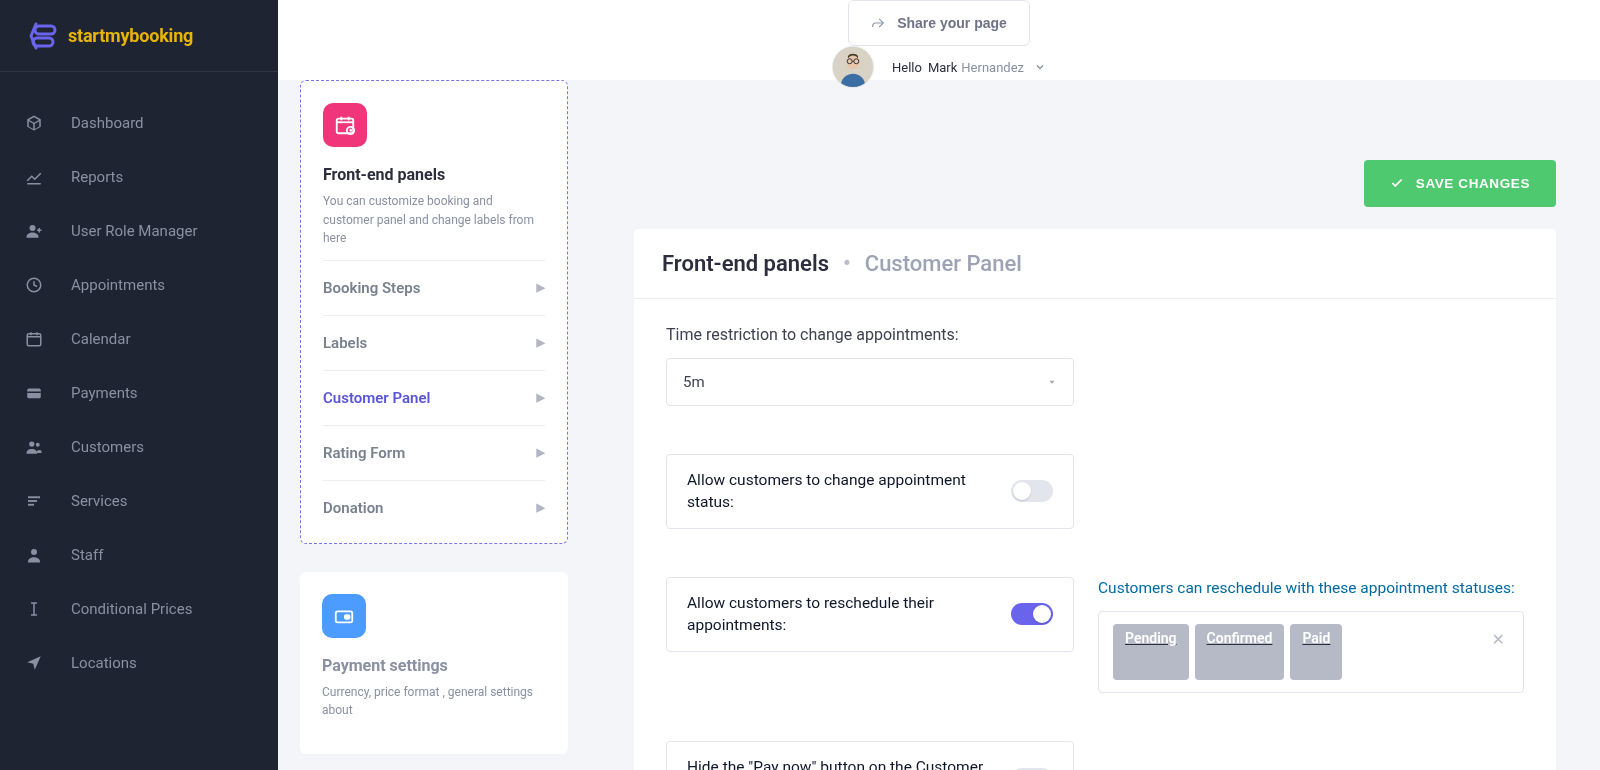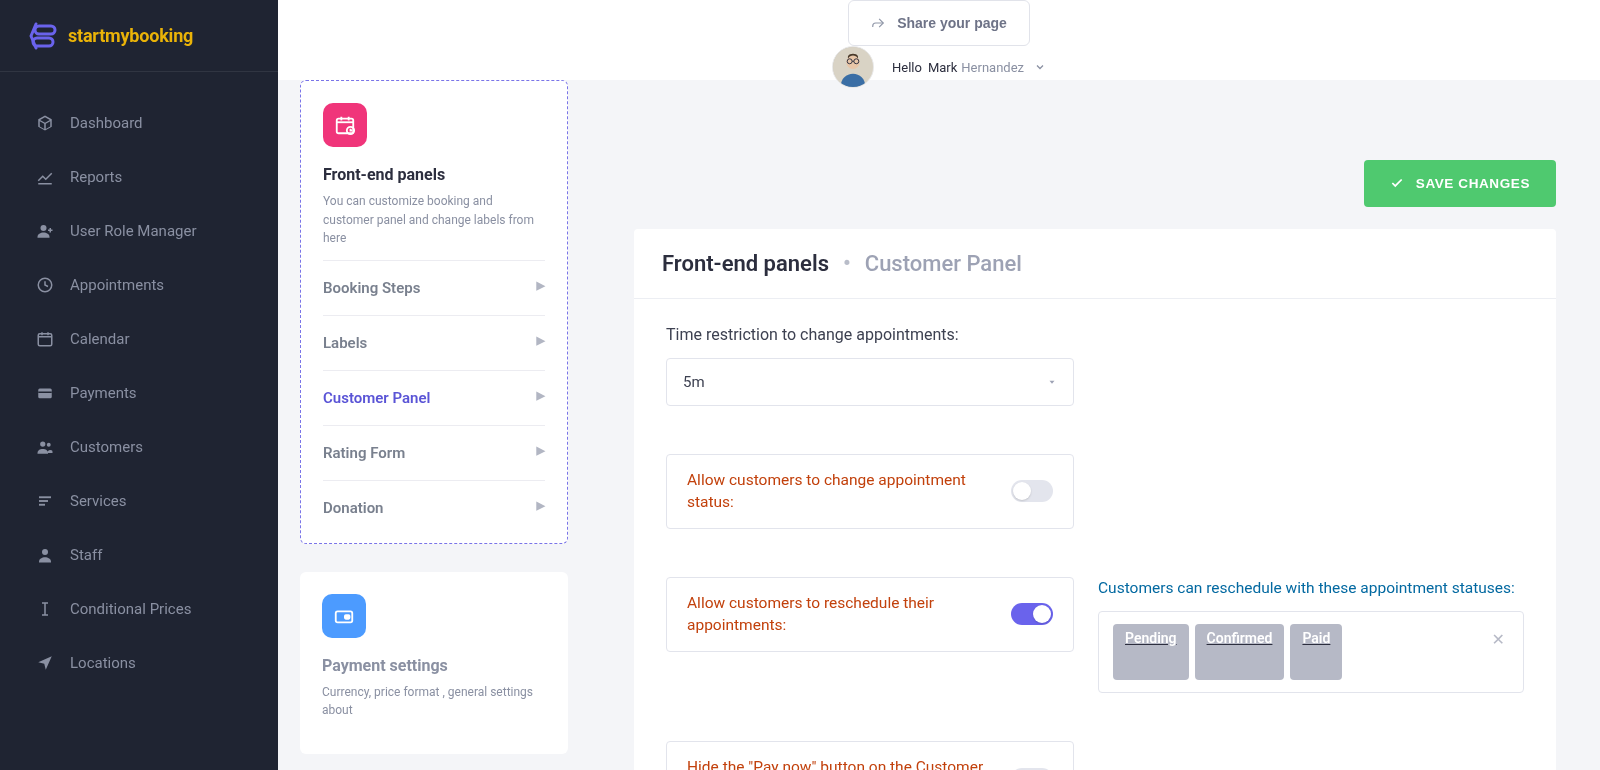--- a/index.html
+++ b/index.html
@@ -31,25 +31,25 @@
   margin-right: 8px;
   display: inline-flex;
   align-items: center;
   justify-content: center;
 }
 .logo-text { color: #eab308; font-weight: 700; font-size: 18px; letter-spacing: -0.2px; }
 .nav { padding-top: 24px; }
 .nav-item {
   display: flex;
   align-items: center;
-  padding: 18px 36px;
+  padding: 18px 25px;
   color: #8a90a2;
   font-size: 15px;
   cursor: pointer;
-  gap: 16px;
+  gap: 28px;
 }
 .nav-icon { width: 18px; height: 18px; display: inline-flex; align-items: center; justify-content: center; }
 
 .main { flex: 1; display: flex; flex-direction: column; background: #f4f5f8; }
 .topbar {
   height: 80px;
   background: #fff;
   display: flex;
   align-items: center;
   padding: 0 44px;
@@ -105,21 +105,21 @@
   display: flex; align-items: center; justify-content: center;
   margin-bottom: 18px;
 }
 .card-icon.pink { background: #f0357a; color:#fff; }
 .card-icon.blue { background: #4c9bff; color:#fff; }
 .card-title { font-size: 16px; font-weight: 700; color: #2c2e3e; margin-bottom: 8px; }
 .card-title.muted { color:#8a90a2; }
 .card-desc { font-size: 12px; color: #8a90a2; line-height: 1.55; margin-bottom: 12px; }
 .card-list { padding: 0 22px 8px 22px; }
 .card-item {
-  display: flex; justify-content: space-between;
+  display: flex; align-items: center; justify-content: space-between;
   padding: 18px 0;
   border-top: 1px solid #ececf1;
   font-size: 15px; font-weight: 600;
   color: #79808e;
   cursor: pointer;
   gap: 35px;
 }
 .card-item.active { color: #5a54d6; }
 .caret { color: #b2b6c3; font-size: 11px; }
 
@@ -162,21 +162,21 @@
 .row2 { display: flex; gap: 24px; align-items: flex-start; margin-top: 48px; }
 .toggle-box {
   border: 1px solid #e2e4ec;
   border-radius: 4px;
   padding: 14px 20px;
   width: 408px;
   min-height: 50px;
   display: flex; align-items: center; justify-content: space-between;
   gap: 20px;
 }
-.toggle-box .tlabel { font-size: 15.5px; color: #c2410c; line-height: 1.45; flex:1; }
+.toggle-box .tlabel { font-size: 15.5px; color: #0f172a; line-height: 1.45; flex:1; }
 .switch {
   width: 42px; height: 22px; border-radius: 11px;
   background: #e3e5ed;
   position: relative;
   cursor: pointer;
   flex-shrink:0;
 }
 .switch::after {
   content: ""; position: absolute; top: 2px; left: 2px;
   width: 18px; height: 18px; border-radius: 50%; background: #fff;

